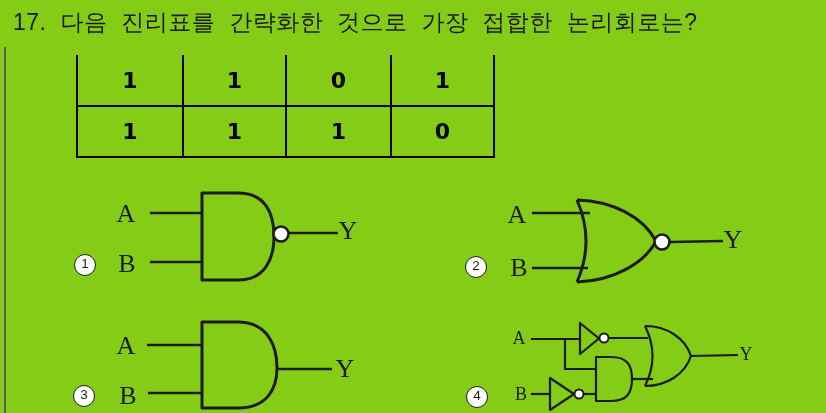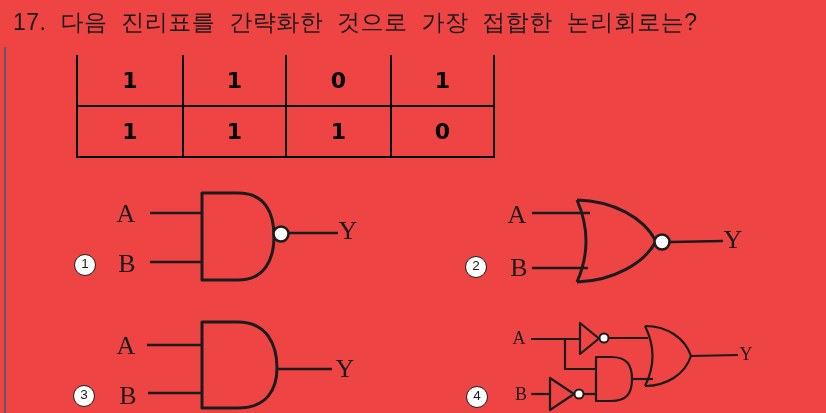--- a/index.html
+++ b/index.html
@@ -1,17 +1,17 @@
 <!DOCTYPE html>
 <html><head>
 <meta charset="utf-8">
 <style>
   html,body { margin:0; padding:0; background:#ffffff; }
   .page {
-    position:relative; width:826px; height:413px; background:#ef4444;
+    position:relative; width:826px; height:413px; background:#84cc16;
     font-family:"Liberation Sans","DejaVu Sans",sans-serif;
     color:#141414; overflow:hidden;
   }
   .edge-line {
     position:absolute; left:4px; top:47px; width:2px; height:366px;
     background:#5c5c5c;
   }
   .title {
     position:absolute; left:13px; top:7px;
     font-size:23px; letter-spacing:0.5px; word-spacing:7px;

